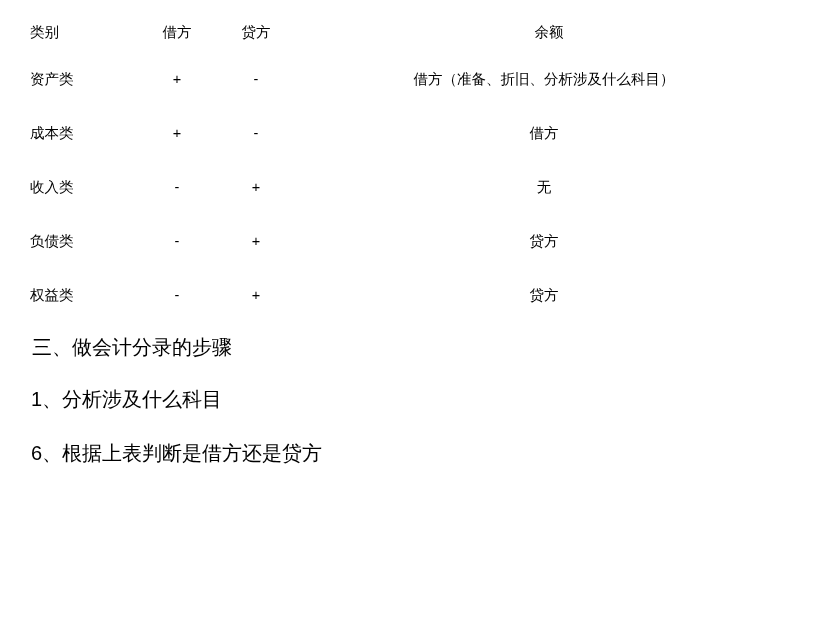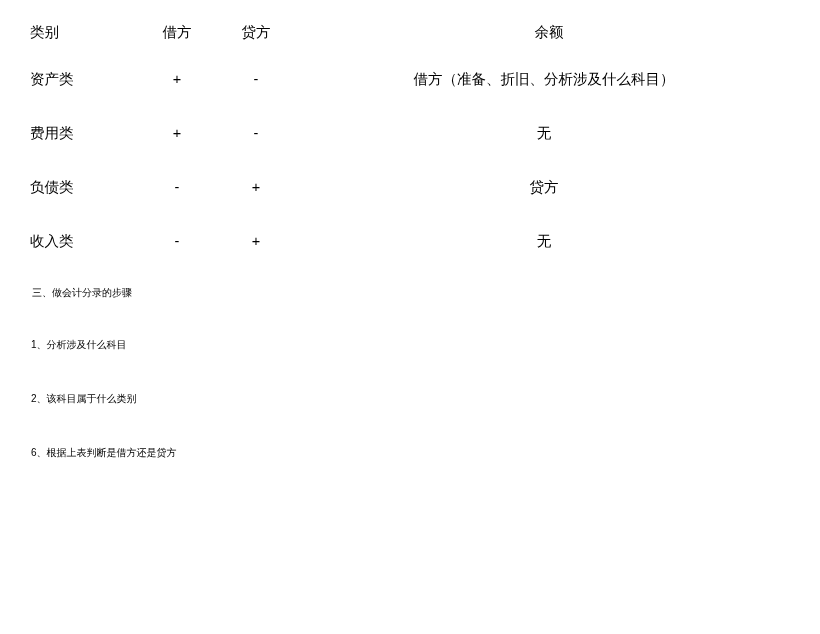--- a/index.html
+++ b/index.html
@@ -42,21 +42,21 @@
   .c-bal   { width: auto;  padding-left: 14px; text-align: center; }
   .hdr td { height: 40px; }
   .hdr .c-bal { padding-left: 10px; }
   .sym {
     font-size: 14.5px;
     letter-spacing: 0;
   }
   .bal-indent-1 { padding-left: 22px; }
   .bal-indent-2 { padding-left: 28px; }
   .para {
-    font-size: 10px;
+    font-size: 20px;
     line-height: 1.4;
     margin: 0;
     padding-left: 2px;
   }
   .para-row {
     height: 54px;
     display: flex;
     align-items: center;
   }
   .para-row.first { height: 50px; }
@@ -78,56 +78,59 @@
           <td class="c-bal">余额</td>
         </tr>
 
         <tr>
           <td class="c-cat">资产类</td>
           <td class="c-debit sym">+</td>
           <td class="c-credit sym">-</td>
           <td class="c-bal">借方（准备、折旧、分析涉及什么科目）</td>
         </tr>
 
+        <tr>
+          <td class="c-cat">成本类</td>
+          <td class="c-debit sym">+</td>
+          <td class="c-credit sym">-</td>
+          <td class="c-bal bal-indent-1">借方</td>
+        </tr>
+
 
         <tr>
-          <td class="c-cat">费用类</td>
-          <td class="c-debit sym">+</td>
-          <td class="c-credit sym">-</td>
+          <td class="c-cat">收入类</td>
+          <td class="c-debit sym">-</td>
+          <td class="c-credit sym">+</td>
           <td class="c-bal bal-indent-2">无</td>
         </tr>
 
         <tr>
           <td class="c-cat">负债类</td>
           <td class="c-debit sym">-</td>
           <td class="c-credit sym">+</td>
           <td class="c-bal bal-indent-1">贷方</td>
         </tr>
 
         <tr>
-          <td class="c-cat">收入类</td>
+          <td class="c-cat">权益类</td>
           <td class="c-debit sym">-</td>
           <td class="c-credit sym">+</td>
-          <td class="c-bal bal-indent-2">无</td>
+          <td class="c-bal bal-indent-2">贷方</td>
         </tr>
-
       </tbody>
     </table>
 
     <div class="para-row first">
       <p class="para sec-title">三、做会计分录的步骤</p>
     </div>
 
     <div class="para-row">
       <p class="para list-item">1、分析涉及什么科目</p>
     </div>
 
-    <div class="para-row">
-      <p class="para list-item">2、该科目属于什么类别</p>
-    </div>
 
 
     <div class="para-row">
       <p class="para list-item">6、根据上表判断是借方还是贷方</p>
     </div>
 
   </div>
 </div>
 
 </body></html>

